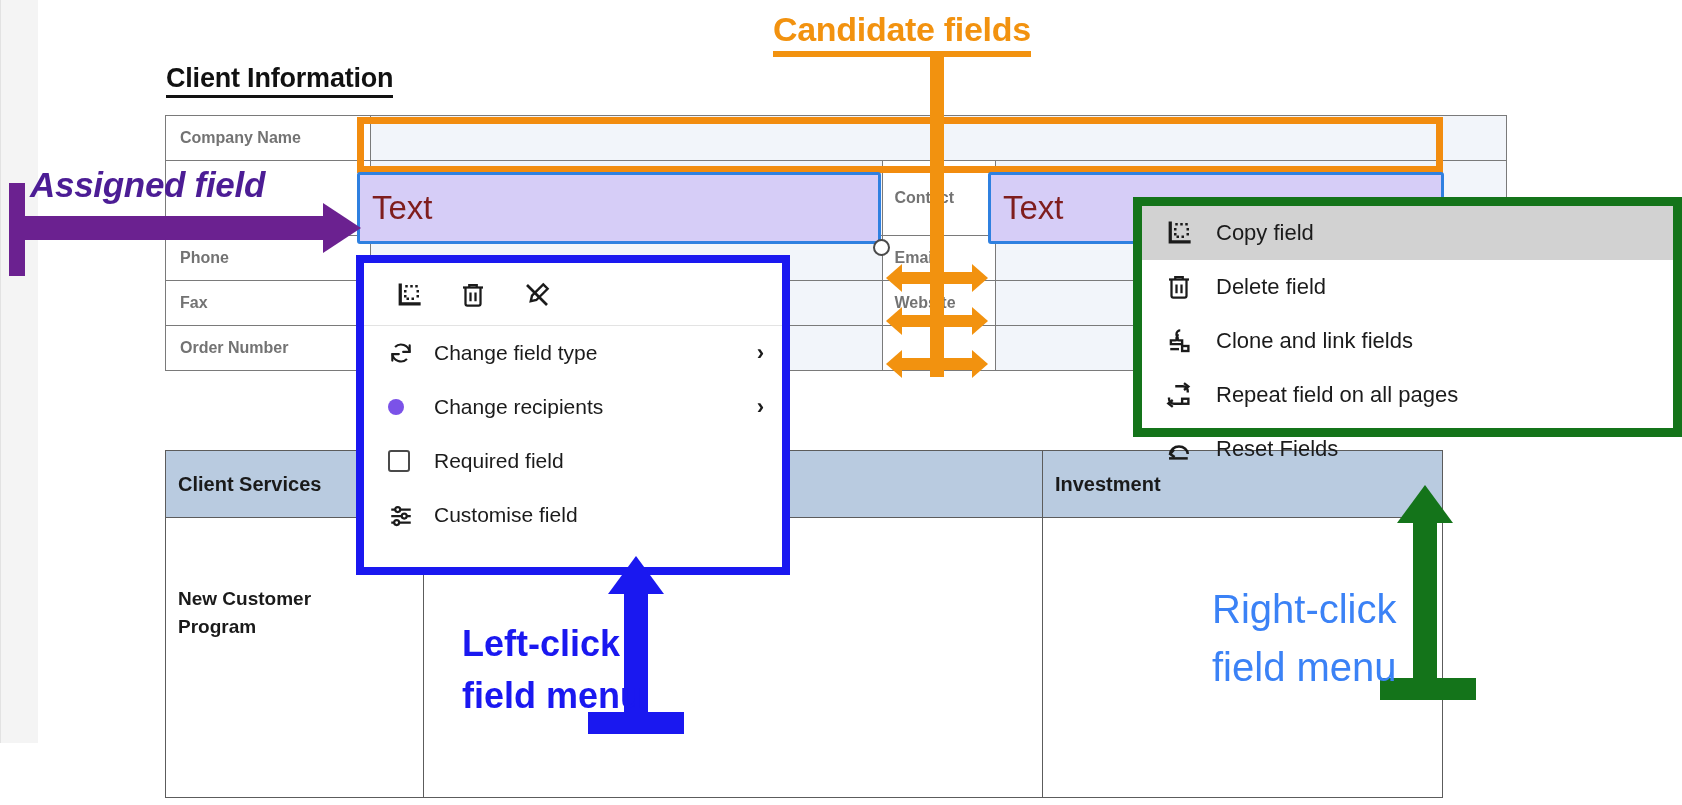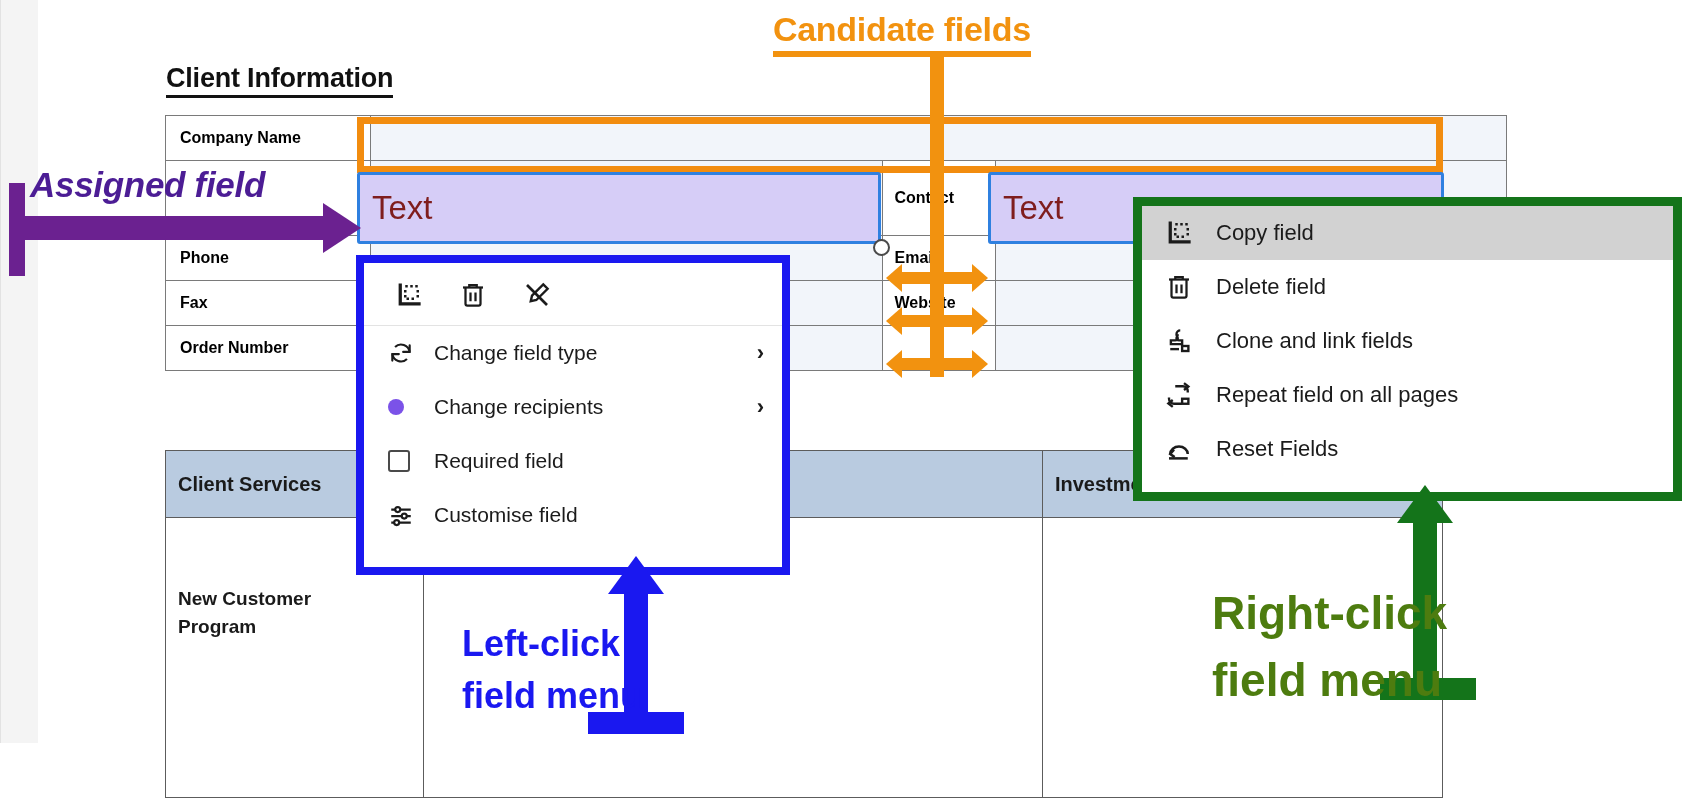--- a/index.html
+++ b/index.html
@@ -12,21 +12,21 @@
   #page-edge{left:1645px;top:62px;width:37px;height:743px;background:#f4f4f4;border-left:1px solid #e2e2e2;}
 
   
   #doc{left:0;top:0;width:1682px;height:805px;}
 
   #client-info-title{position:absolute;left:166px;top:63px;font-size:27px;font-weight:bold;
       letter-spacing:-0.2px;color:#111;border-bottom:3px solid #111;padding-bottom:1px;}
 
   
   #upper-table{position:absolute;left:165px;top:115px;width:1342px;border-collapse:collapse;}
-  #upper-table td{border:1px solid #7a7a7a;height:44px;padding:0 0 0 14px;font-size:16px;font-weight:bold;color:#000000;}
+  #upper-table td{border:1px solid #7a7a7a;height:44px;padding:0 0 0 14px;font-size:16px;font-weight:bold;color:#737373;}
   #upper-table td.lbl{width:190px;}
   #upper-table td.val{background:#f2f5fa;padding:0;}
   #upper-table td.lbl2{width:100px;text-align:left;padding-left:12px;}
   #upper-table tr.r2 td{height:74px;}
 
   
   #lower-table{position:absolute;left:165px;top:450px;width:1278px;border-collapse:collapse;}
   #lower-table td{border:1px solid #5c5c5c;vertical-align:top;font-size:16px;}
   #lower-table tr.head td{background:#b9cbe0;height:42px;font-weight:bold;font-size:20px;padding-left:12px;vertical-align:middle;}
   #lower-table td.c1{width:250px;font-weight:bold;padding:12px;}
@@ -71,40 +71,40 @@
       border-top:25px solid transparent;border-bottom:25px solid transparent;border-left:38px solid #6b2190;}
 
   
   #ann-left-label{position:absolute;left:419px;top:618px;font-size:36px;font-weight:bold;color:#1a18f0;line-height:1.45;margin-left:43px;}
   #ann-left-stem{position:absolute;left:624px;top:590px;width:24px;height:122px;background:#1a18f0;}
   #ann-left-foot{position:absolute;left:588px;top:712px;width:96px;height:22px;background:#1a18f0;}
   #ann-left-head{position:absolute;left:608px;top:556px;width:0;height:0;
       border-left:28px solid transparent;border-right:28px solid transparent;border-bottom:38px solid #1a18f0;}
 
   
-  #ann-right-label{position:absolute;left:1212px;top:580px;font-size:46px;font-weight:bold;color:#4d7c0f;line-height:1.45;}
+  #ann-right-label{position:absolute;left:1212px;top:580px;font-size:40px;font-weight:normal;color:#3b82f6;line-height:1.45;}
   #ann-right-stem{position:absolute;left:1413px;top:520px;width:24px;height:172px;background:#14741a;}
   #ann-right-foot{position:absolute;left:1380px;top:678px;width:96px;height:22px;background:#14741a;}
   #ann-right-head{position:absolute;left:1397px;top:485px;width:0;height:0;
       border-left:28px solid transparent;border-right:28px solid transparent;border-bottom:38px solid #14741a;}
 
   
   #left-menu{position:absolute;left:356px;top:255px;width:434px;height:320px;background:#1a18f0;padding:8px;box-sizing:border-box;}
   #left-menu .panel{background:#fff;width:100%;height:100%;box-sizing:border-box;}
   #left-menu .iconrow{display:flex;align-items:center;gap:30px;padding:15px 28px 13px 28px;border-bottom:1px solid #e3e3e3;}
   .ibtn{width:34px;height:34px;display:flex;align-items:center;justify-content:center;cursor:pointer;}
   #left-menu .mi{display:flex;align-items:center;height:54px;padding:0 18px 0 24px;font-size:21px;color:#1b1b1b;cursor:pointer;}
   #left-menu .mi .mic{width:34px;display:flex;align-items:center;justify-content:flex-start;}
   #left-menu .mi .mlabel{flex:1;padding-left:12px;}
   .chev{font-size:22px;font-weight:bold;color:#1b1b1b;}
   .dot-purple{width:16px;height:16px;border-radius:50%;background:#7b52e8;display:inline-block;}
   .sqbox{width:22px;height:22px;border:2.5px solid #4a4a4a;border-radius:3px;box-sizing:border-box;}
 
   
-  #right-menu{position:absolute;left:1133px;top:197px;width:549px;height:304px;background:#14741a;padding:9px;box-sizing:border-box;}
+  #right-menu{position:absolute;left:1133px;top:197px;width:549px;height:240px;background:#14741a;padding:9px;box-sizing:border-box;}
   #right-menu .panel{background:#fff;width:100%;height:100%;box-sizing:border-box;}
   #right-menu .mi{display:flex;align-items:center;height:54px;padding:0 0 0 22px;font-size:22px;color:#1b1b1b;cursor:pointer;}
   #right-menu .mi.sel{background:#d2d2d2;}
   #right-menu .mi .mic{width:44px;display:flex;align-items:center;}
   #right-menu .mi .mlabel{padding-left:8px;}
 </style>
 </head>
 <body>
 
 <div id="doc" class="layer">

